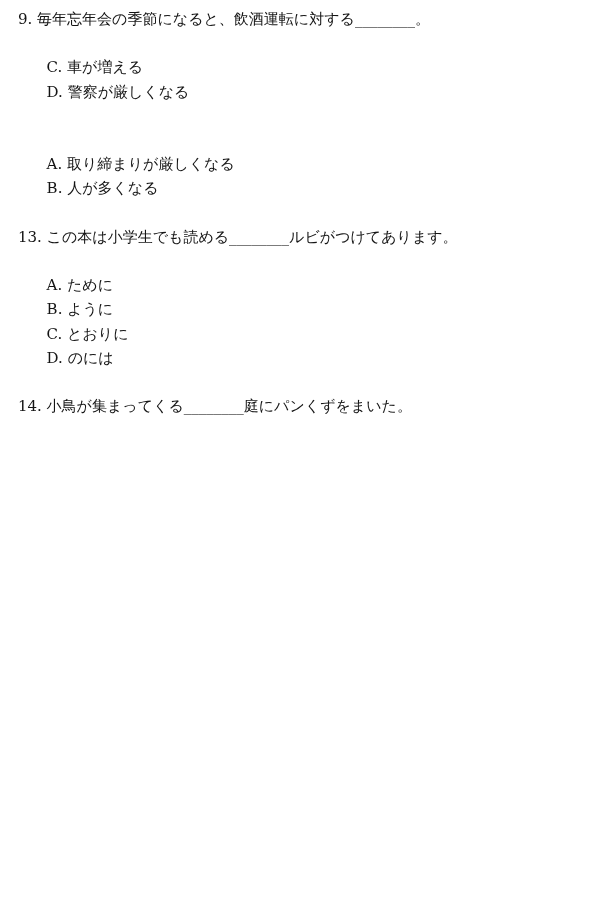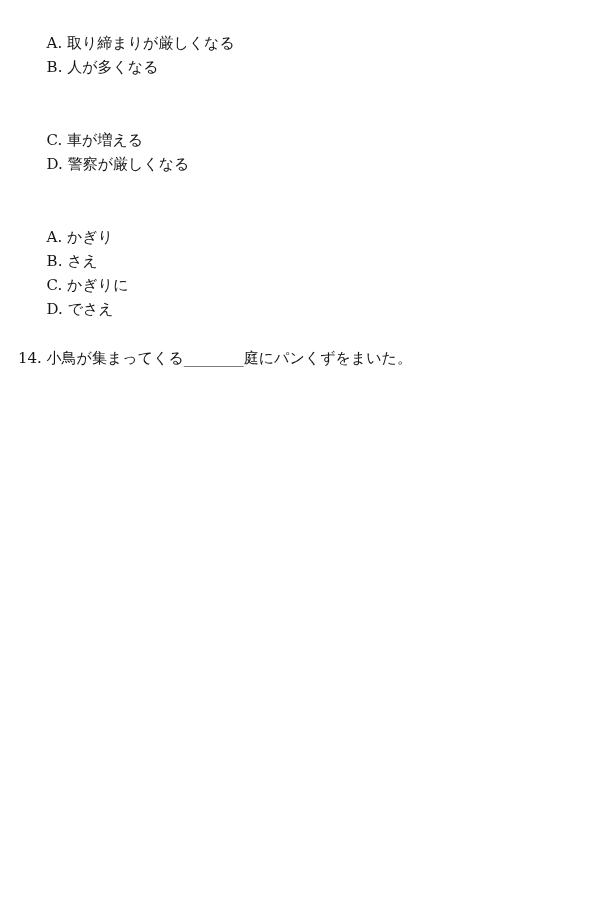--- a/index.html
+++ b/index.html
@@ -15,40 +15,44 @@
   .row4 .c2{min-width:95px}
   .row4 .c3{min-width:102px}
   .row2 .c1{min-width:224px}
 </style>
 </head>
 <body>
 
 <div class="page">
 
   <div>
+    <div class="line stem">9. 毎年忘年会の季節になると、飲酒運転に対する________。</div>
+    <div class="line row2">
+      <span class="c1">C. 車が増える</span>
+      <span class="c2">D. 警察が厳しくなる</span>
+    </div>
     <div class="line row2">
       <span class="c1">A. 取り締まりが厳しくなる</span>
       <span class="c2">B. 人が多くなる</span>
-    </div>
-    <div class="line row2">
-      <span class="c1">C. 車が増える</span>
-      <span class="c2">D. 警察が厳しくなる</span>
     </div>
   </div>
 
 
 
   <div>
+  </div>
+
+  <div>
+    <div class="line stem">13. この本は小学生でも読める________ルビがつけてあります。</div>
     <div class="line row4">
-      <span class="c1">A. かぎり</span>
-      <span class="c2">B. さえ</span>
-      <span class="c3">C. かぎりに</span>
-      <span class="c4">D. でさえ</span>
+      <span class="c1">A. ために</span>
+      <span class="c2">B. ように</span>
+      <span class="c3">C. とおりに</span>
+      <span class="c4">D. のには</span>
     </div>
   </div>
-
 
   <div>
     <div class="line stem">14. 小鳥が集まってくる________庭にパンくずをまいた。</div>
 
   </div>
 
 </div>
 
 </body></html>

